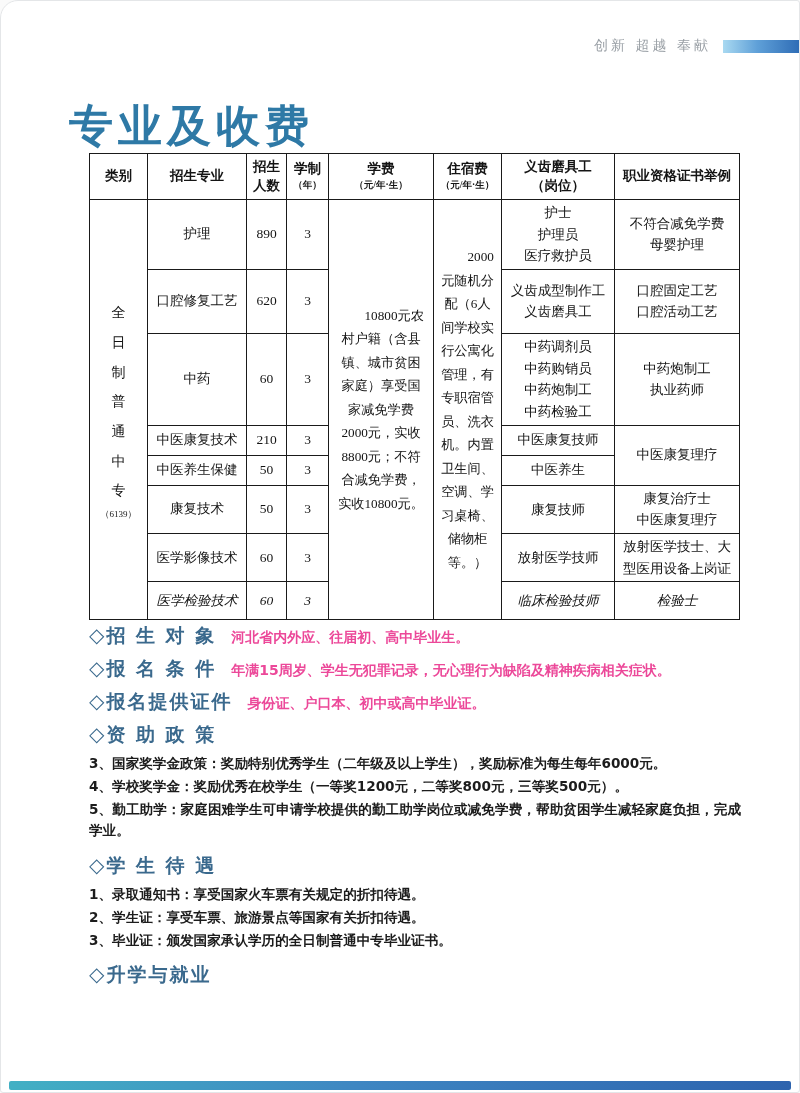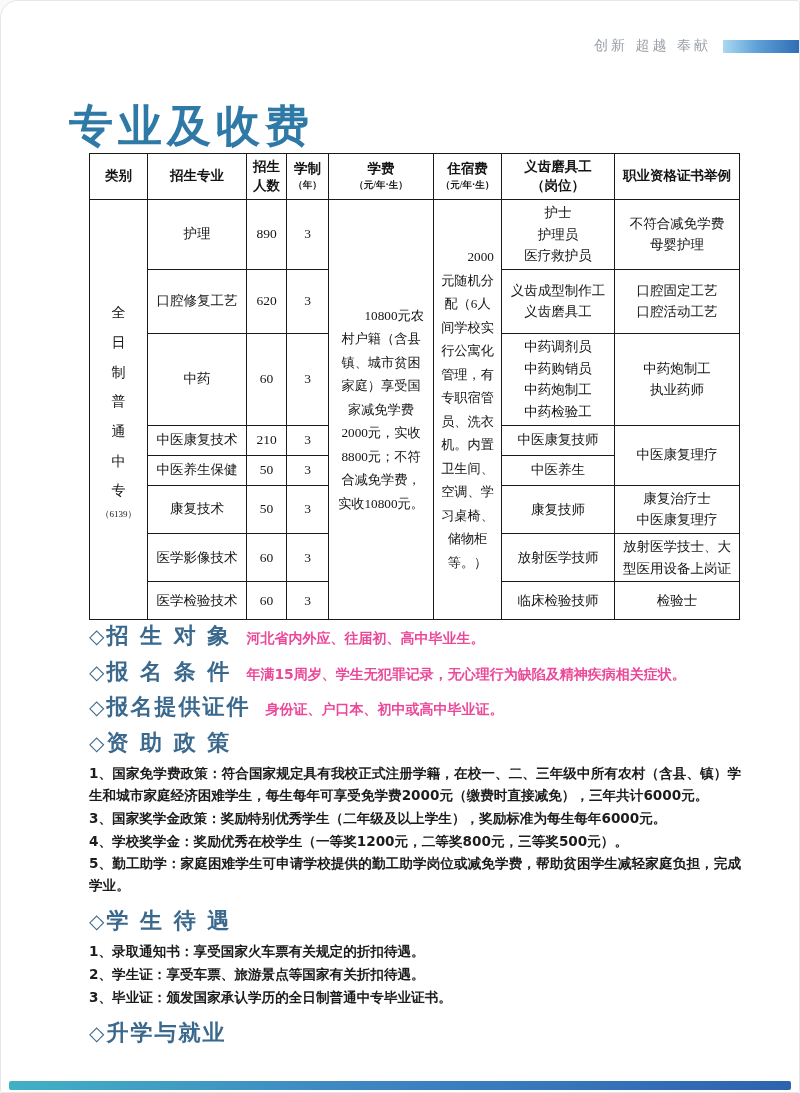--- a/index.html
+++ b/index.html
@@ -19,21 +19,21 @@
   .h-main{font-weight:bold;font-size:13.5px;line-height:1.4}
   .h-sub{font-weight:bold;font-size:9.5px;line-height:1.4}
   .cat-chars{white-space:pre-line;line-height:2.12;font-size:14px}
   .cat-code{font-size:9px;margin-top:2px}
   .fee-text{text-align:center;text-indent:2em;line-height:1.78;padding:0 5px;font-size:13.2px}
   .cell-line{line-height:1.6}
 
   #sections{position:absolute;left:88px;top:614px;width:652px;font-family:"DejaVu Sans","Liberation Sans",sans-serif}
   .sec-head{display:flex;align-items:baseline;margin-top:7px}
   .diamond{color:#3a698d;font-size:20px;font-weight:bold;margin-right:2px;line-height:1.3}
-  .sec-title{color:#3a698d;font-size:22px;font-weight:bold;letter-spacing:2px;line-height:1.3}
+  .sec-title{color:#3a698d;font-size:19px;font-weight:bold;letter-spacing:2px;line-height:1.3}
   .sec-inline{margin-left:15px;font-size:14px;font-weight:bold;color:#ec4899}
   .sec-items{margin:6px 0 10px}
   .item{font-size:13.6px;font-weight:bold;color:#1c1c1c;line-height:1.6;text-align:justify;margin:1px 0}
 
   .bottom-bar{position:absolute;left:8px;right:8px;bottom:2px;height:9px;border-radius:2px;
     background:linear-gradient(90deg,#42b0c4 0%,#3e86c2 45%,#2d63ae 100%)}
 </style>
 </head>
 <body>
 
@@ -184,21 +184,21 @@
           <td>医学影像技术</td>
           <td>60</td>
           <td>3</td>
           <td>
             <div class="cell-line">放射医学技师</div>
           </td>
           <td>
             <div class="cell-line">放射医学技士、大型医用设备上岗证</div>
           </td>
         </tr>
-        <tr style="height: 38px;">
+        <tr style="height: 38px; font-style: italic;">
           <td>医学检验技术</td>
           <td>60</td>
           <td>3</td>
           <td>
             <div class="cell-line">临床检验技师</div>
           </td>
           <td>
             <div class="cell-line">检验士</div>
           </td>
         </tr>
@@ -226,21 +226,20 @@
           <span class="sec-title">报名提供证件</span>
           <span class="sec-inline">身份证、户口本、初中或高中毕业证。</span>
         </div>
       </div>
       <div class="sec">
         <div class="sec-head">
           <span class="diamond">◇</span>
           <span class="sec-title">资 助 政 策</span>
         </div>
         <div class="sec-items">
-          <p class="item">1、国家免学费政策：符合国家规定具有我校正式注册学籍，在校一、二、三年级中所有农村（含县、镇）学生和城市家庭经济困难学生，每生每年可享受免学费2000元（缴费时直接减免），三年共计6000元。</p>
           <p class="item">3、国家奖学金政策：奖励特别优秀学生（二年级及以上学生），奖励标准为每生每年6000元。</p>
           <p class="item">4、学校奖学金：奖励优秀在校学生（一等奖1200元，二等奖800元，三等奖500元）。</p>
           <p class="item">5、勤工助学：家庭困难学生可申请学校提供的勤工助学岗位或减免学费，帮助贫困学生减轻家庭负担，完成学业。</p>
         </div>
       </div>
       <div class="sec">
         <div class="sec-head">
           <span class="diamond">◇</span>
           <span class="sec-title">学 生 待 遇</span>
         </div>

